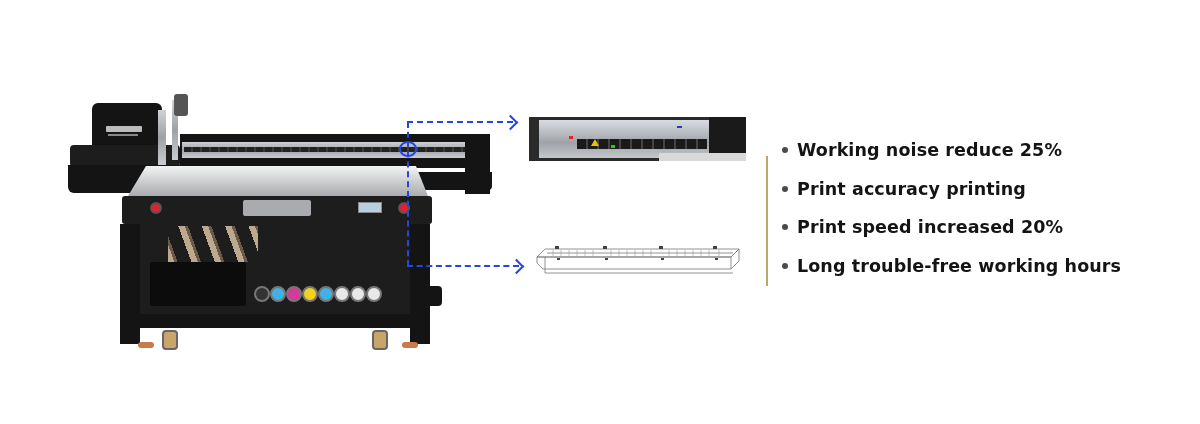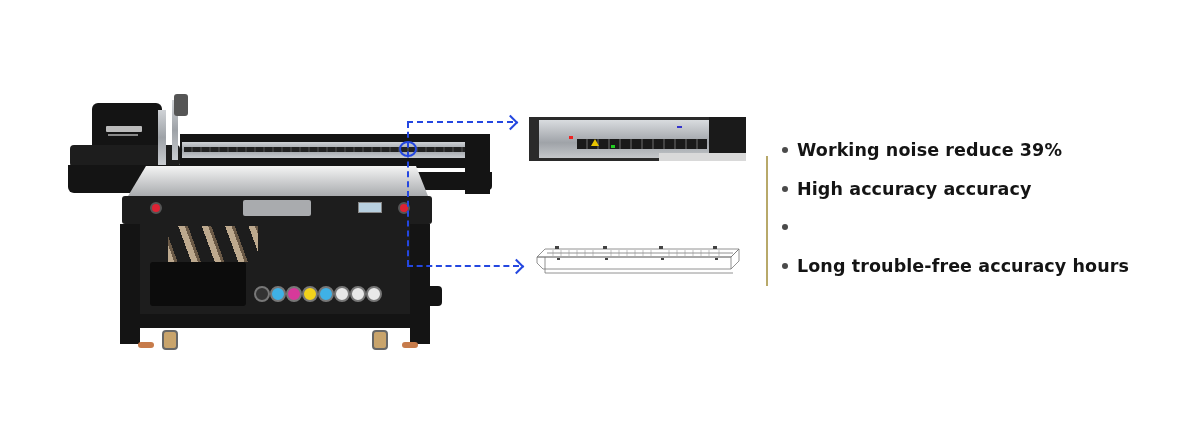--- a/index.html
+++ b/index.html
@@ -141,17 +141,17 @@
     <rect x="24" y="15" width="3" height="2"></rect>
       <rect x="72" y="15" width="3" height="2"></rect>
     <rect x="128" y="15" width="3" height="2"></rect>
       <rect x="182" y="15" width="3" height="2"></rect>
   </g>
 </svg>
 
 <div id="accent-bar" class="abs" style="background:#b8a96a;"></div>
 
 <ul id="features" class="abs">
-  <li><span class="dot"></span><span>Working noise reduce 39%</span></li>
-  <li><span class="dot"></span><span>High accuracy accuracy</span></li>
-  <li><span class="dot"></span></li>
-  <li><span class="dot"></span><span>Long trouble-free accuracy hours</span></li>
+  <li><span class="dot"></span><span>Working noise reduce 25%</span></li>
+  <li><span class="dot"></span><span>Print accuracy printing</span></li>
+  <li><span class="dot"></span><span>Print speed increased 20%</span></li>
+  <li><span class="dot"></span><span>Long trouble-free working hours</span></li>
 </ul>
 
 </body></html>

